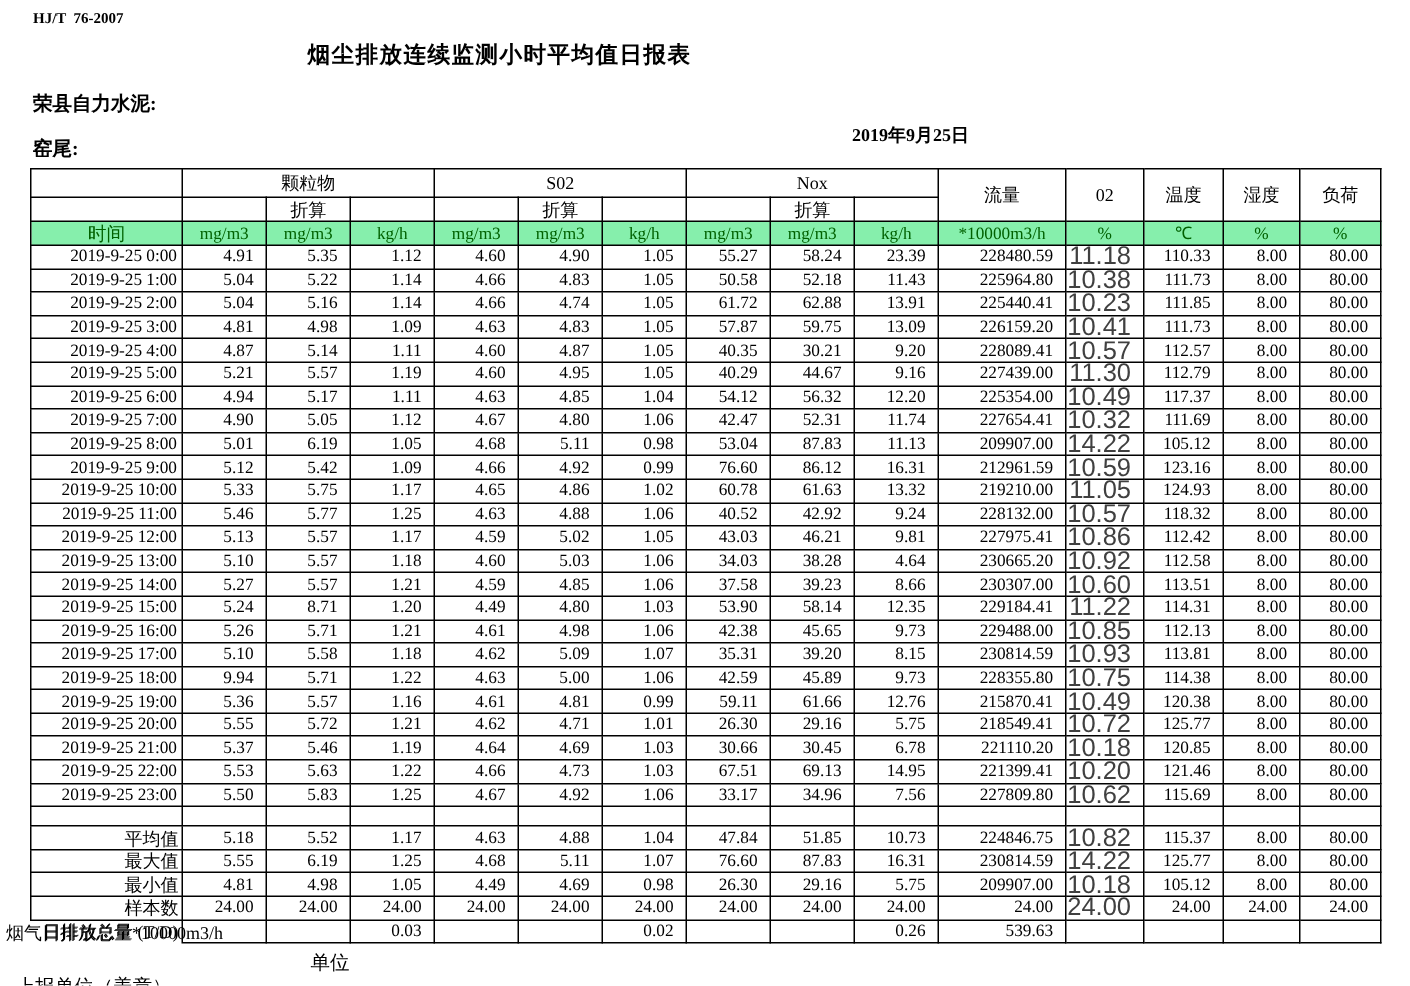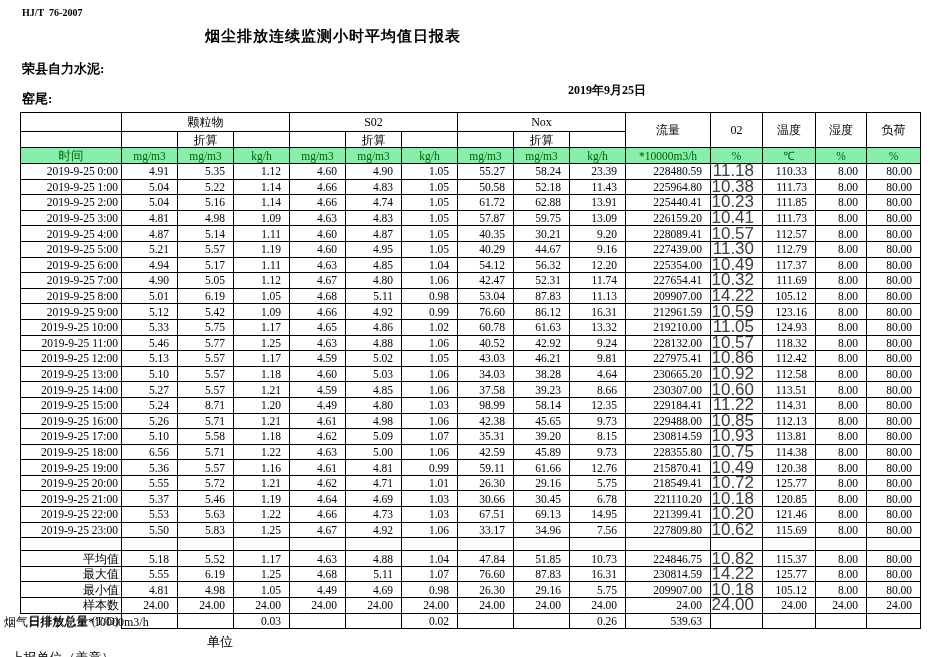--- a/index.html
+++ b/index.html
@@ -367,21 +367,21 @@
         <td>80.00</td>
       </tr>
       <tr class="data-row">
         <td class="time">2019-9-25 15:00</td>
         <td>5.24</td>
         <td>8.71</td>
         <td>1.20</td>
         <td>4.49</td>
         <td>4.80</td>
         <td>1.03</td>
-        <td>98.99</td>
+        <td>53.90</td>
         <td>58.14</td>
         <td>12.35</td>
         <td>229184.41</td>
         <td class="o2">11.22</td>
         <td>114.31</td>
         <td>8.00</td>
         <td>80.00</td>
       </tr>
       <tr class="data-row">
         <td class="time">2019-9-25 16:00</td>
@@ -412,21 +412,21 @@
         <td>39.20</td>
         <td>8.15</td>
         <td>230814.59</td>
         <td class="o2">10.93</td>
         <td>113.81</td>
         <td>8.00</td>
         <td>80.00</td>
       </tr>
       <tr class="data-row">
         <td class="time">2019-9-25 18:00</td>
-        <td>6.56</td>
+        <td>9.94</td>
         <td>5.71</td>
         <td>1.22</td>
         <td>4.63</td>
         <td>5.00</td>
         <td>1.06</td>
         <td>42.59</td>
         <td>45.89</td>
         <td>9.73</td>
         <td>228355.80</td>
         <td class="o2">10.75</td>

